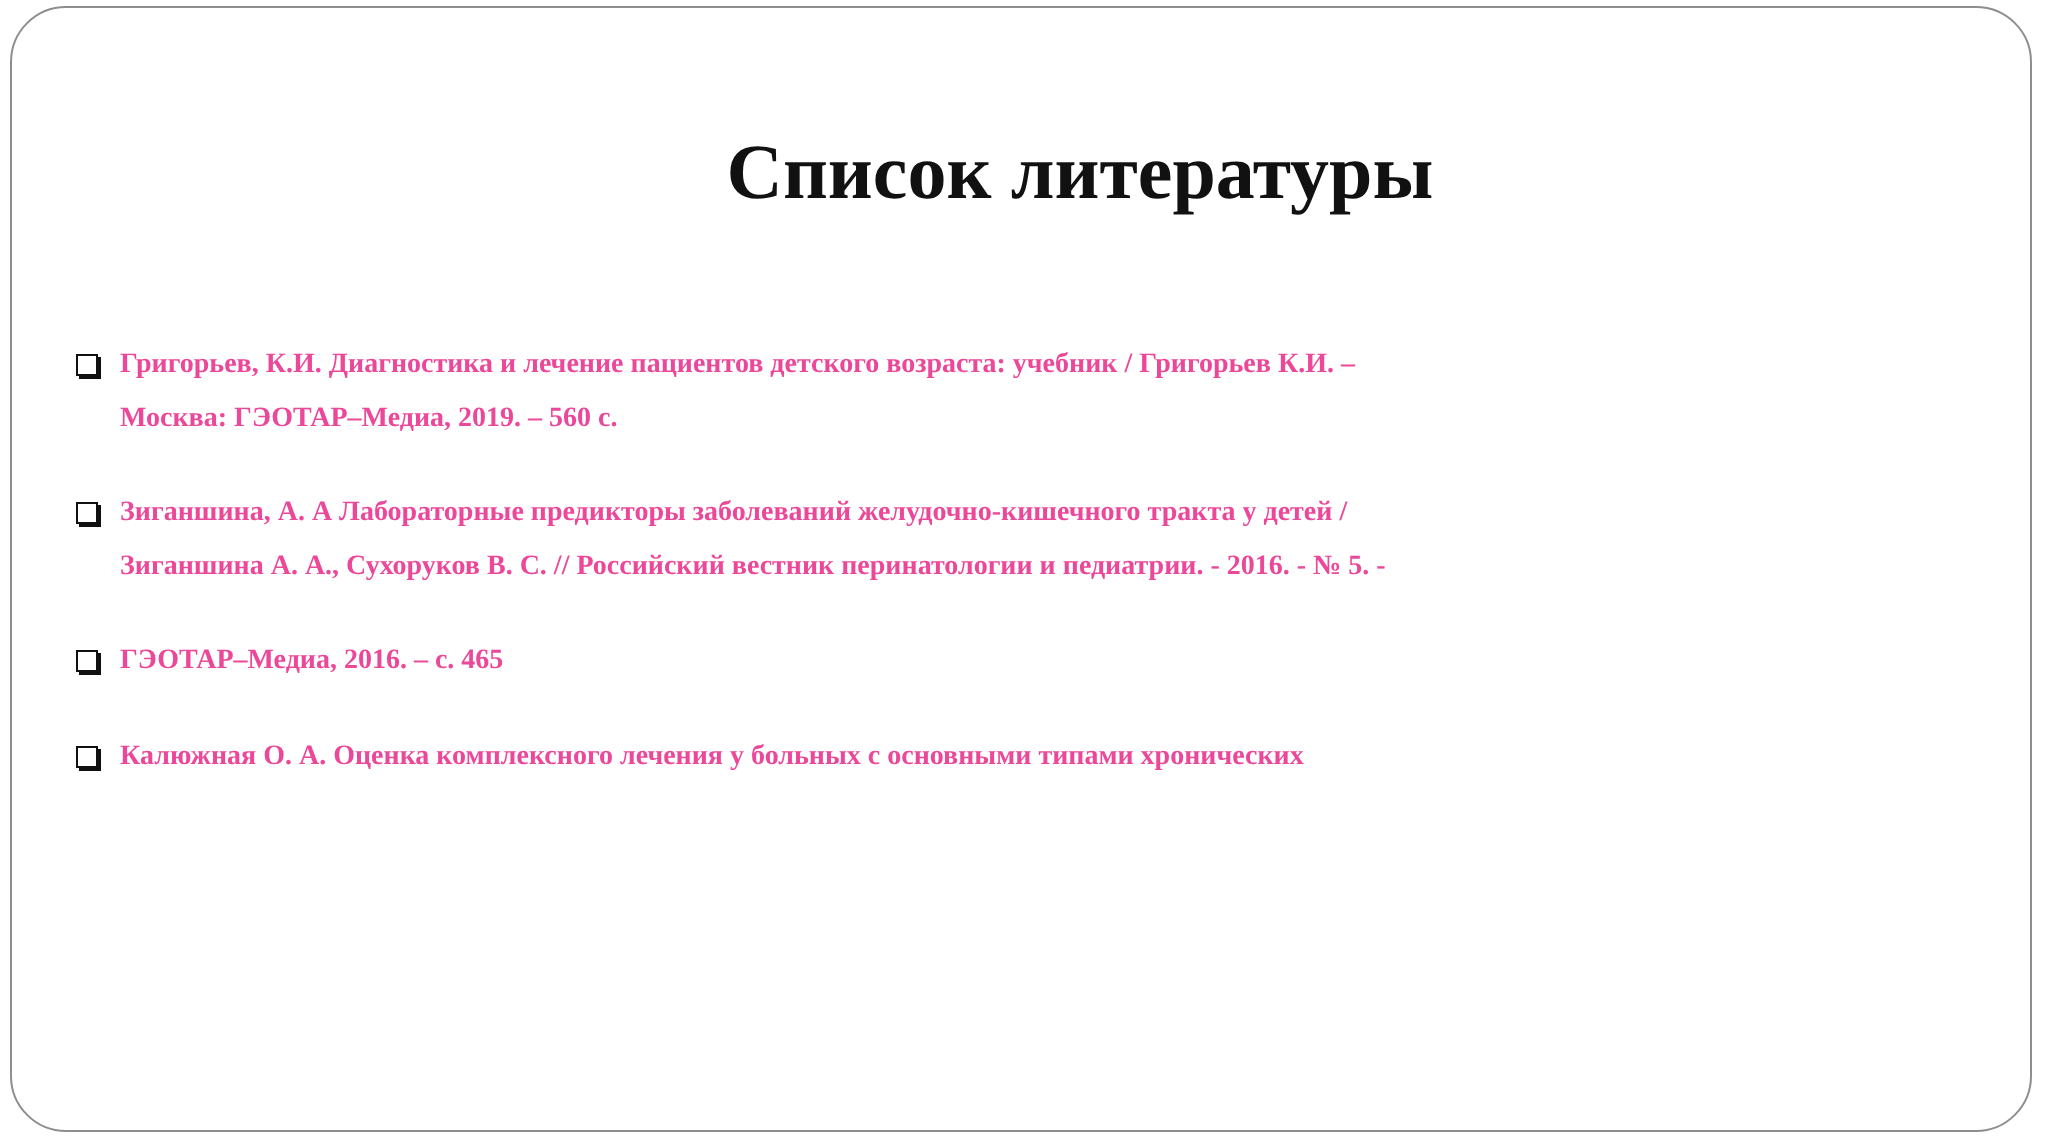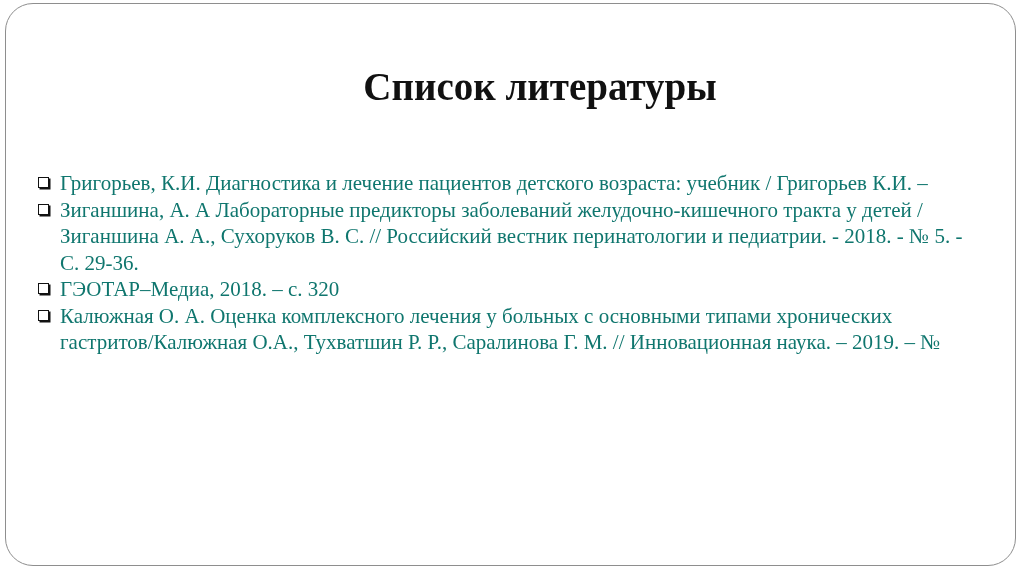--- a/index.html
+++ b/index.html
@@ -44,26 +44,28 @@
     left: 36px;
     top: 170px;
     width: 960px;
     margin: 0;
     padding: 0;
     list-style: none;
   }
   .ref-item {
     position: relative;
     padding-left: 24px;
-    font-size: 21px;
+    font-size: 14px;
     line-height: 26.5px;
-    color: #0f766e;
+    color: #ec4899;
     margin: 0;
+    font-weight: bold;
   }
   .ref-item + .ref-item {
+    margin-top: 21px;
   }
   .ref-line {
     display: block;
     white-space: nowrap;
   }
   .bullet-box {
     position: absolute;
     left: 2px;
     top: 7px;
     width: 11px;
@@ -78,29 +80,28 @@
 <body>
 
 <div class="slide-frame"></div>
 
 <h1 class="slide-title">Список литературы</h1>
 
 <ul class="ref-list">
   <li class="ref-item">
     <span class="bullet-box"></span>
     <span class="ref-line">Григорьев, К.И. Диагностика и лечение пациентов детского возраста: учебник / Григорьев К.И. –</span>
+    <span class="ref-line">Москва: ГЭОТАР–Медиа, 2019. – 560 с.</span>
   </li>
   <li class="ref-item">
     <span class="bullet-box"></span>
     <span class="ref-line">Зиганшина, А. А Лабораторные предикторы заболеваний желудочно-кишечного тракта у детей /</span>
-    <span class="ref-line">Зиганшина А. А., Сухоруков В. С. // Российский вестник перинатологии и педиатрии. - 2018. - № 5. -</span>
-    <span class="ref-line">С. 29-36.</span>
+    <span class="ref-line">Зиганшина А. А., Сухоруков В. С. // Российский вестник перинатологии и педиатрии. - 2016. - № 5. -</span>
   </li>
   <li class="ref-item">
     <span class="bullet-box"></span>
-    <span class="ref-line">ГЭОТАР–Медиа, 2018. –  с. 320</span>
+    <span class="ref-line">ГЭОТАР–Медиа, 2016. –  с. 465</span>
   </li>
   <li class="ref-item">
     <span class="bullet-box"></span>
     <span class="ref-line">Калюжная О. А. Оценка комплексного лечения у больных с основными типами хронических</span>
-    <span class="ref-line">гастритов/Калюжная О.А., Тухватшин Р. Р., Саралинова Г. М.  // Инновационная наука. –  2019. – №</span>
   </li>
 </ul>
 
 </body></html>

